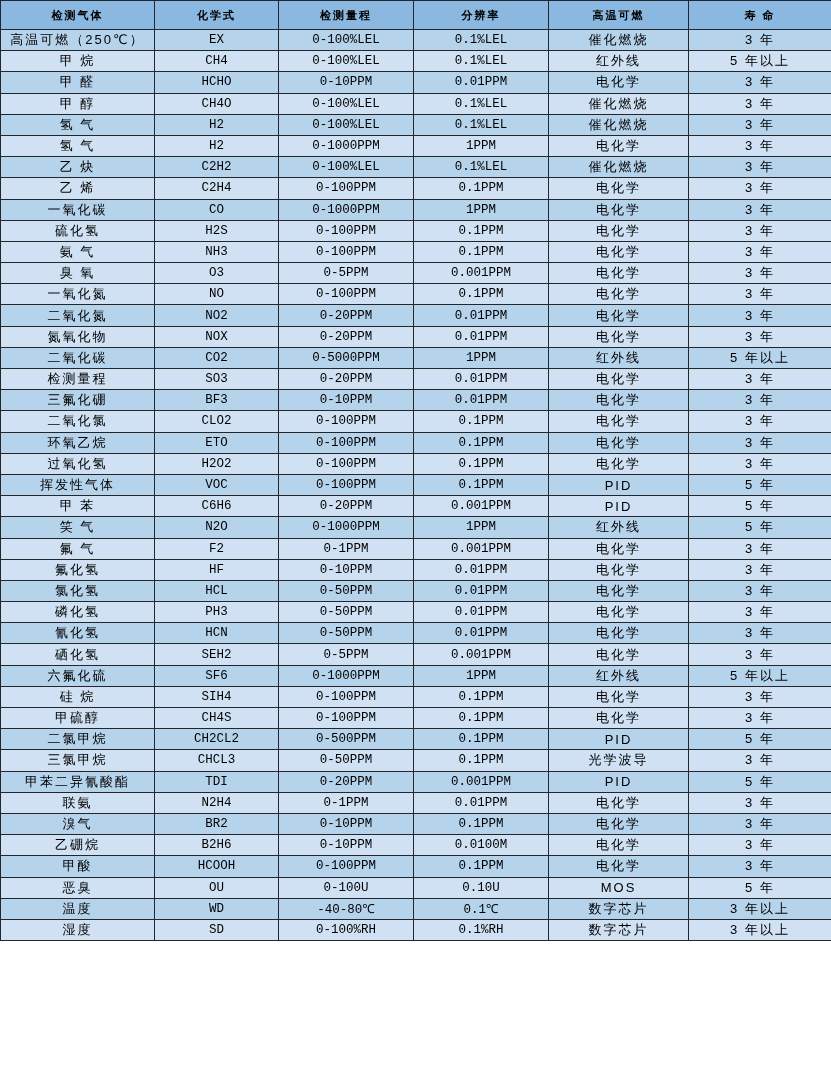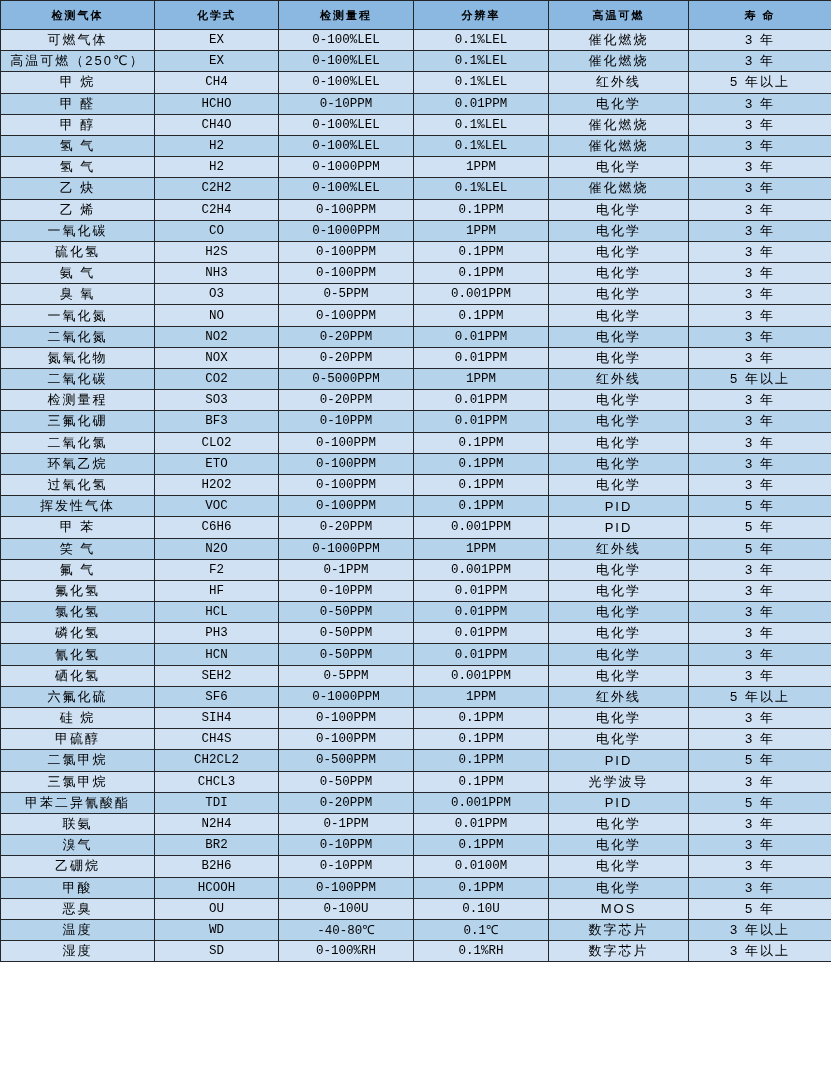--- a/index.html
+++ b/index.html
@@ -71,28 +71,20 @@
     <tr>
       <th>检测气体</th>
       <th>化学式</th>
       <th>检测量程</th>
       <th>分辨率</th>
       <th>高温可燃</th>
       <th>寿 命</th>
     </tr>
   </thead>
   <tbody id="gas-table-body">
-      <tr class="odd">
-        <td class="cn">可燃气体</td>
-        <td class="mono">EX</td>
-        <td class="mono">0-100%LEL</td>
-        <td class="mono">0.1%LEL</td>
-        <td class="cn">催化燃烧</td>
-        <td class="cn">3 年</td>
-      </tr>
       <tr class="even">
         <td class="cn">高温可燃（250℃）</td>
         <td class="mono">EX</td>
         <td class="mono">0-100%LEL</td>
         <td class="mono">0.1%LEL</td>
         <td class="cn">催化燃烧</td>
         <td class="cn">3 年</td>
       </tr>
       <tr class="odd">
         <td class="cn">甲 烷</td>

